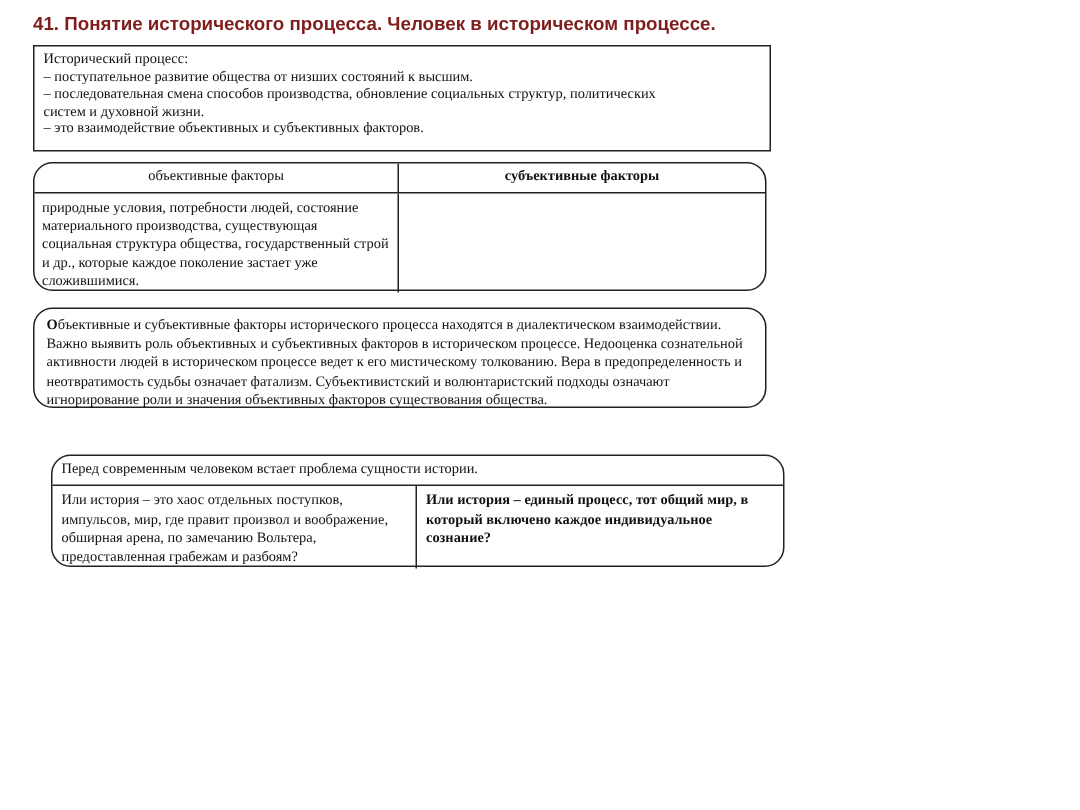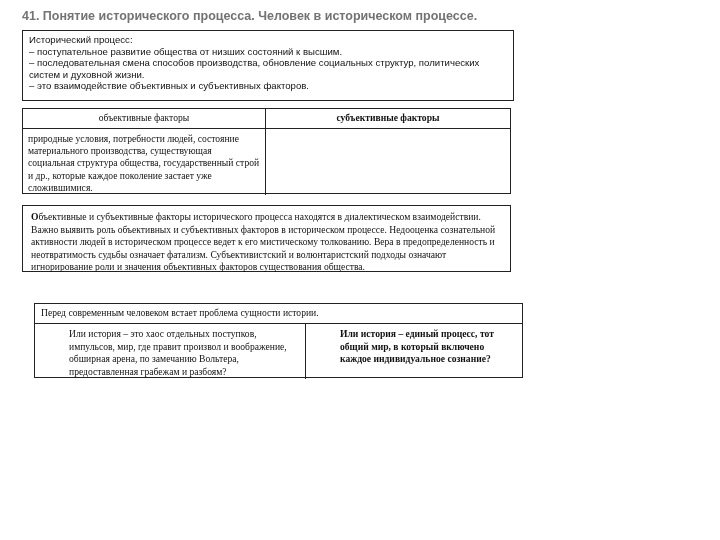--- a/index.html
+++ b/index.html
@@ -3,41 +3,41 @@
 <meta charset="utf-8">
 <style>
   html, body { margin:0; padding:0; }
   body {
     width:720px; height:540px; background:#ffffff; position:relative; overflow:hidden;
     color:#111;
   }
   .title {
     position:absolute; left:22px; top:9px;
     font-family:"Liberation Sans", sans-serif; font-weight:bold; font-size:12.5px;
-    color:#737373; white-space:nowrap;
+    color:#7f1d1d; white-space:nowrap;
   }
   .box {
     position:absolute; border:1px solid #222; box-sizing:border-box; background:#fff;
   }
-  .sans { font-family:Liberation Sans, sans-serif; }
-  .serif { font-family:"Liberation Serif", serif; }
+  .sans { font-family:Liberation Serif, serif; }
+  .serif { font-family:"Liberation Serif", serif;border-radius:13px; }
   #def-box { left:22px; top:30px; width:492px; height:71px; padding:3px 6px; font-size:9.6px; line-height:11.6px; }
   #def-box .line { white-space:nowrap; }
   #factors { left:22px; top:108px; width:489px; height:86px; }
   .thead { display:flex; height:19px; border-bottom:1px solid #222; }
   .thead .cell { font-size:9.6px; line-height:18px; text-align:center; }
   .row { display:flex; }
   .cell { box-sizing:border-box; }
   .c1 { width:243px; border-right:1px solid #222; }
   .c2 { flex:1;font-weight:bold; }
   .tbody-cell { padding:4px 5px; font-size:9.6px; line-height:12.2px; height:66px; }
   #interaction { left:22px; top:205px; width:489px; height:67px; padding:5px 8px; font-size:9.6px; line-height:12.6px; }
   #essence { left:34px; top:303px; width:489px; height:75px; }
   #essence .head { height:19px; border-bottom:1px solid #222; font-size:9.6px; line-height:18px; padding:0 6px; }
-  #essence .tbody-cell { height:55px; line-height:12.6px; padding:4px 6px;margin-left:28px; }
+  #essence .tbody-cell { height:55px; line-height:12.6px; padding:4px 6px; }
   .bold-first { font-weight:bold; }
 </style>
 </head>
 <body>
 
 <div class="title">41. Понятие исторического процесса. Человек в историческом процессе.</div>
 
 <div class="box sans" id="def-box">
   <div class="line">Исторический процесс:</div>
   <div class="line">– поступательное развитие общества от низших состояний к высшим.</div>

